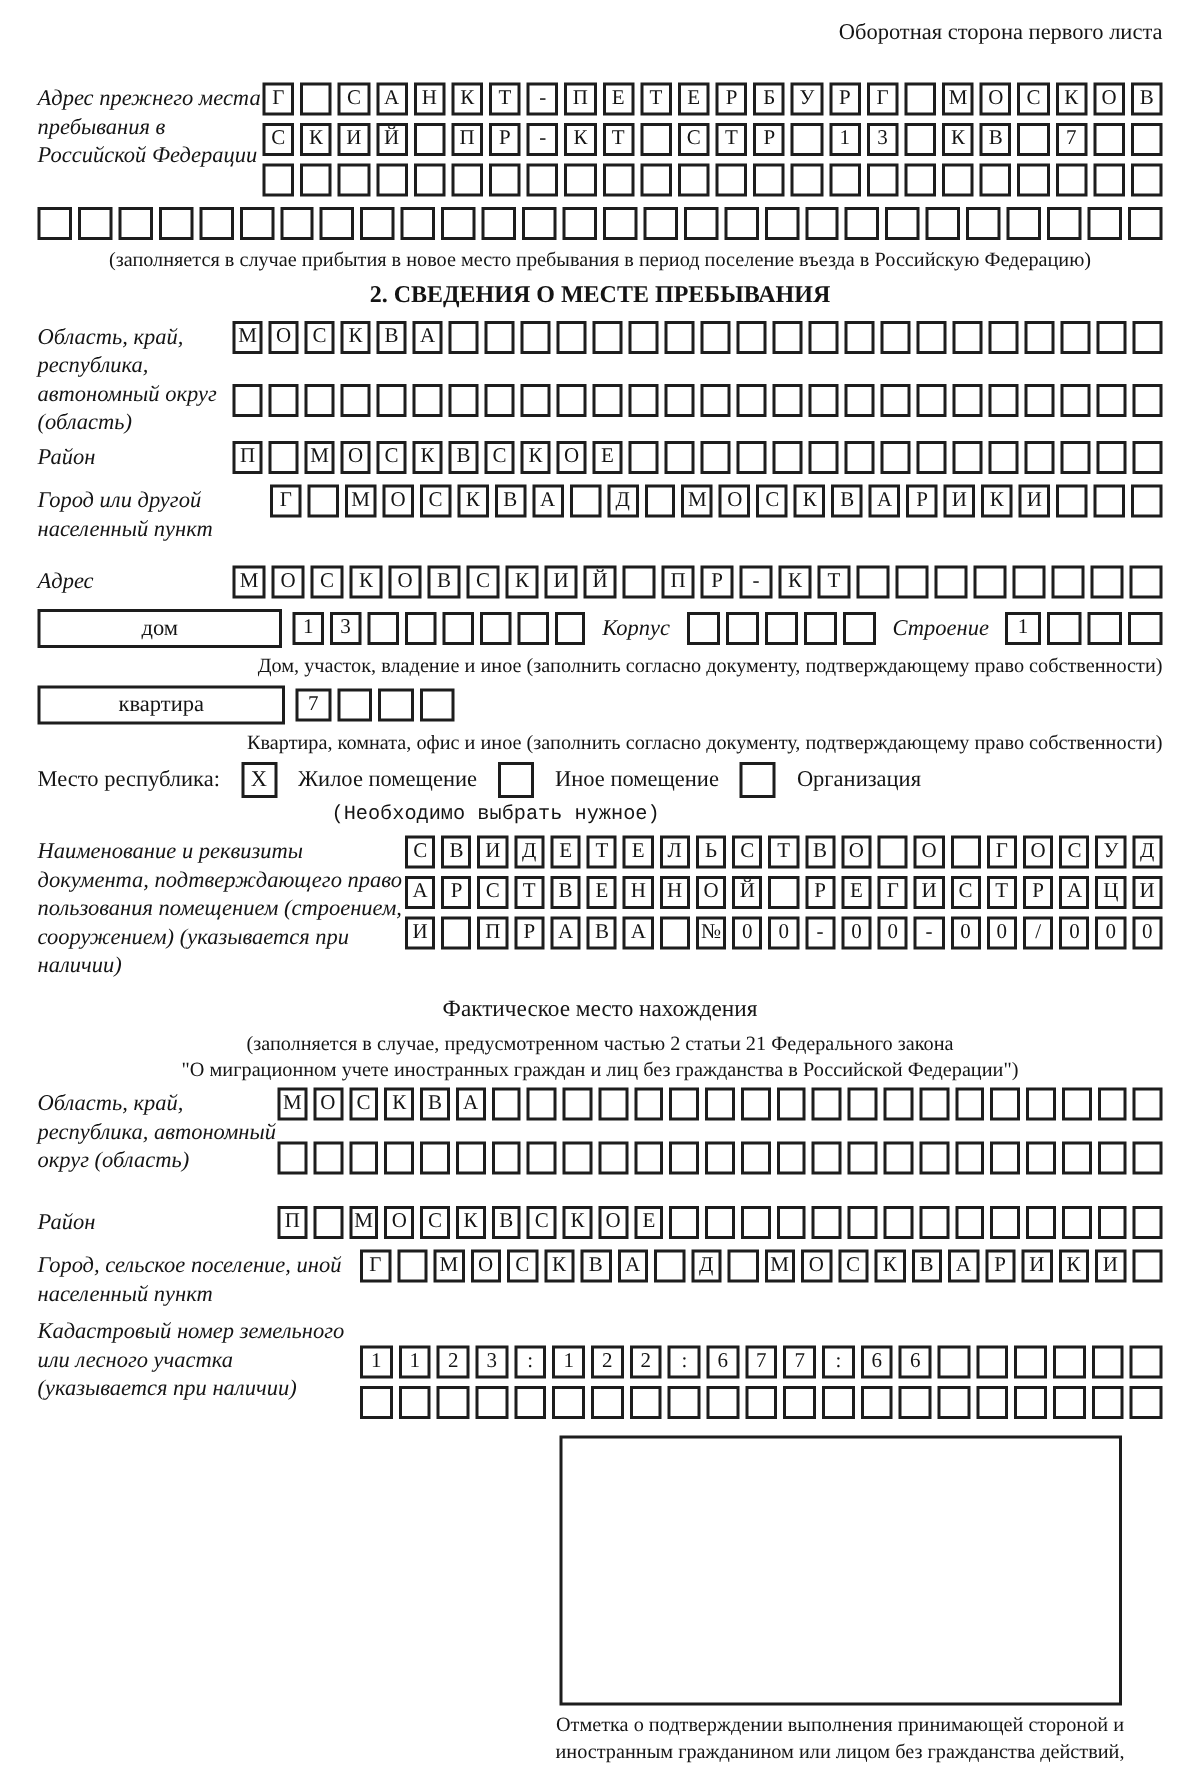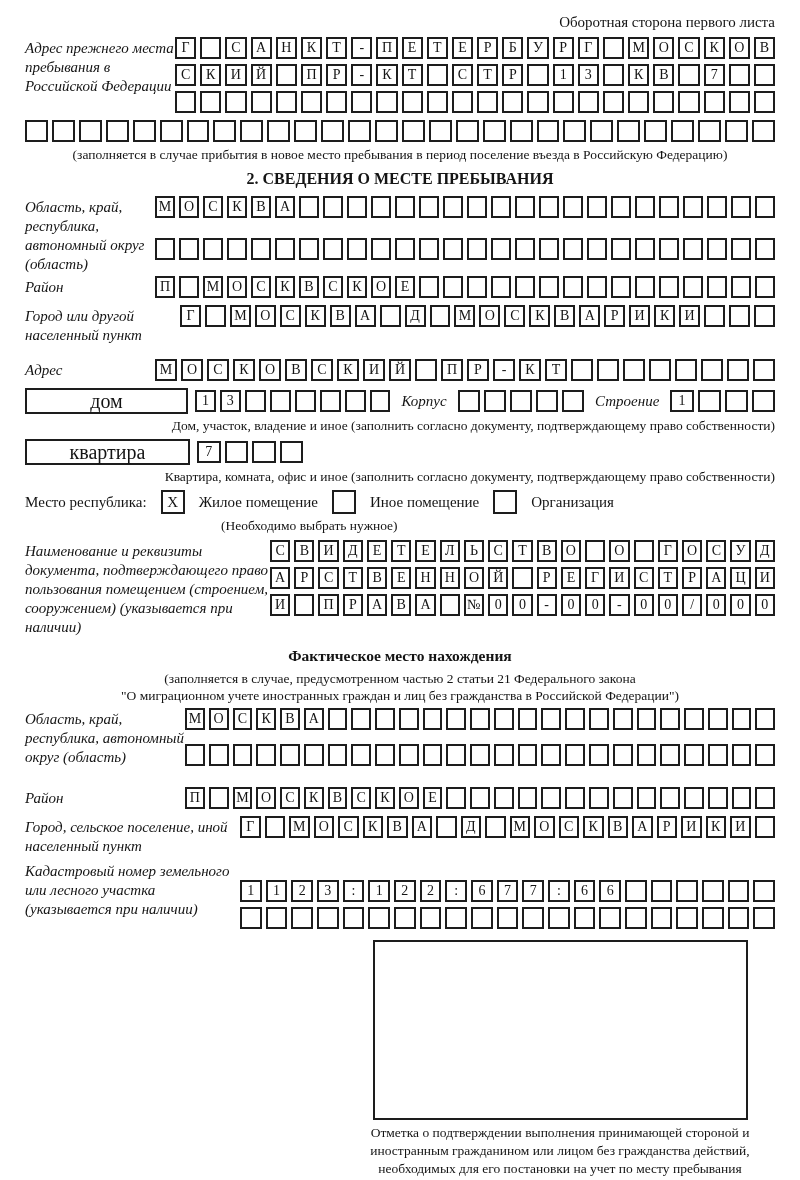--- a/index.html
+++ b/index.html
@@ -1,42 +1,42 @@
 <!DOCTYPE html>
 <html><head>
 <meta charset="utf-8">
 <style>
   * { box-sizing: border-box; margin: 0; padding: 0; }
   html,body { width: 800px; height: 1180px; background: #fff; color: #141414;
     font-family: "Liberation Serif", "DejaVu Serif", serif; font-size: 15px; overflow: hidden; }
   .page { padding: 14px 25px 0 25px; }
 
-  .header-note { text-align: right; font-size: 15px; margin-bottom: 6px; }
+  .header-note { text-align: right; font-size: 15px; margin-bottom: 24px; }
 
   .field { display: flex; margin-bottom: 2px; }
   .flabel { flex: 0 0 auto; line-height: 19px; padding-top: 2px; font-size: 15px; font-style: italic; }
   .rows { flex: 1 1 auto; }
 
   .cells { display: flex; gap: 4px; margin-bottom: 5px; }
   .cell { flex: 1 1 0; height: 22px; border: 2px solid #1d1d1d; display: flex;
     align-items: center; justify-content: center; font-size: 14px; background: #fff; }
 
   .caption { font-size: 13.5px; text-align: center; margin: 1px 0 4px 0; }
   .caption-left { font-size: 13.5px; text-align: right; margin: 0 0 5px 2px; }
   .title { font-weight: bold; text-align: center; font-size: 16px; margin: 7px 0 8px 0; }
-  .subtitle { font-weight: bold; text-align: center; font-size: 15.5px; margin: 10px 0 6px 0; }
+  .subtitle { font-weight: normal; text-align: center; font-size: 15.5px; margin: 10px 0 6px 0; }
 
   .wide-box { border: 2px solid #1d1d1d; height: 26px; display: flex;
-    align-items: center; justify-content: center; font-size: 20px; }
+    align-items: center; justify-content: center; font-size: 15px; }
 
   .inline-row { display: flex; align-items: center; gap: 7px; margin-bottom: 4px; }
   .checkbox { width: 24px; height: 24px; border: 2px solid #1d1d1d; display: flex;
     align-items: center; justify-content: center; font-size: 15px; flex: 0 0 auto; }
 
-  .stay-note { font-size: 13.5px; margin: 0 0 6px 196px; }
+  .stay-note { font-size: 13.5px; margin: 0 0 6px 196px; font-family: Liberation Mono, monospace; }
 
   .confirm-wrap { width: 430px; margin-left: auto; margin-top: 6px; }
   .confirm-box { width: 375px; height: 180px; border: 2px solid #1d1d1d; margin: 0 auto 4px auto; }
   .confirm-note { font-size: 13.5px; text-align: center; line-height: 18px; }
 
   .gap-row1 { margin-top: 20px; }   
   .gap-row2 { margin-top: 14px; }
 </style>
 </head>
 <body>

